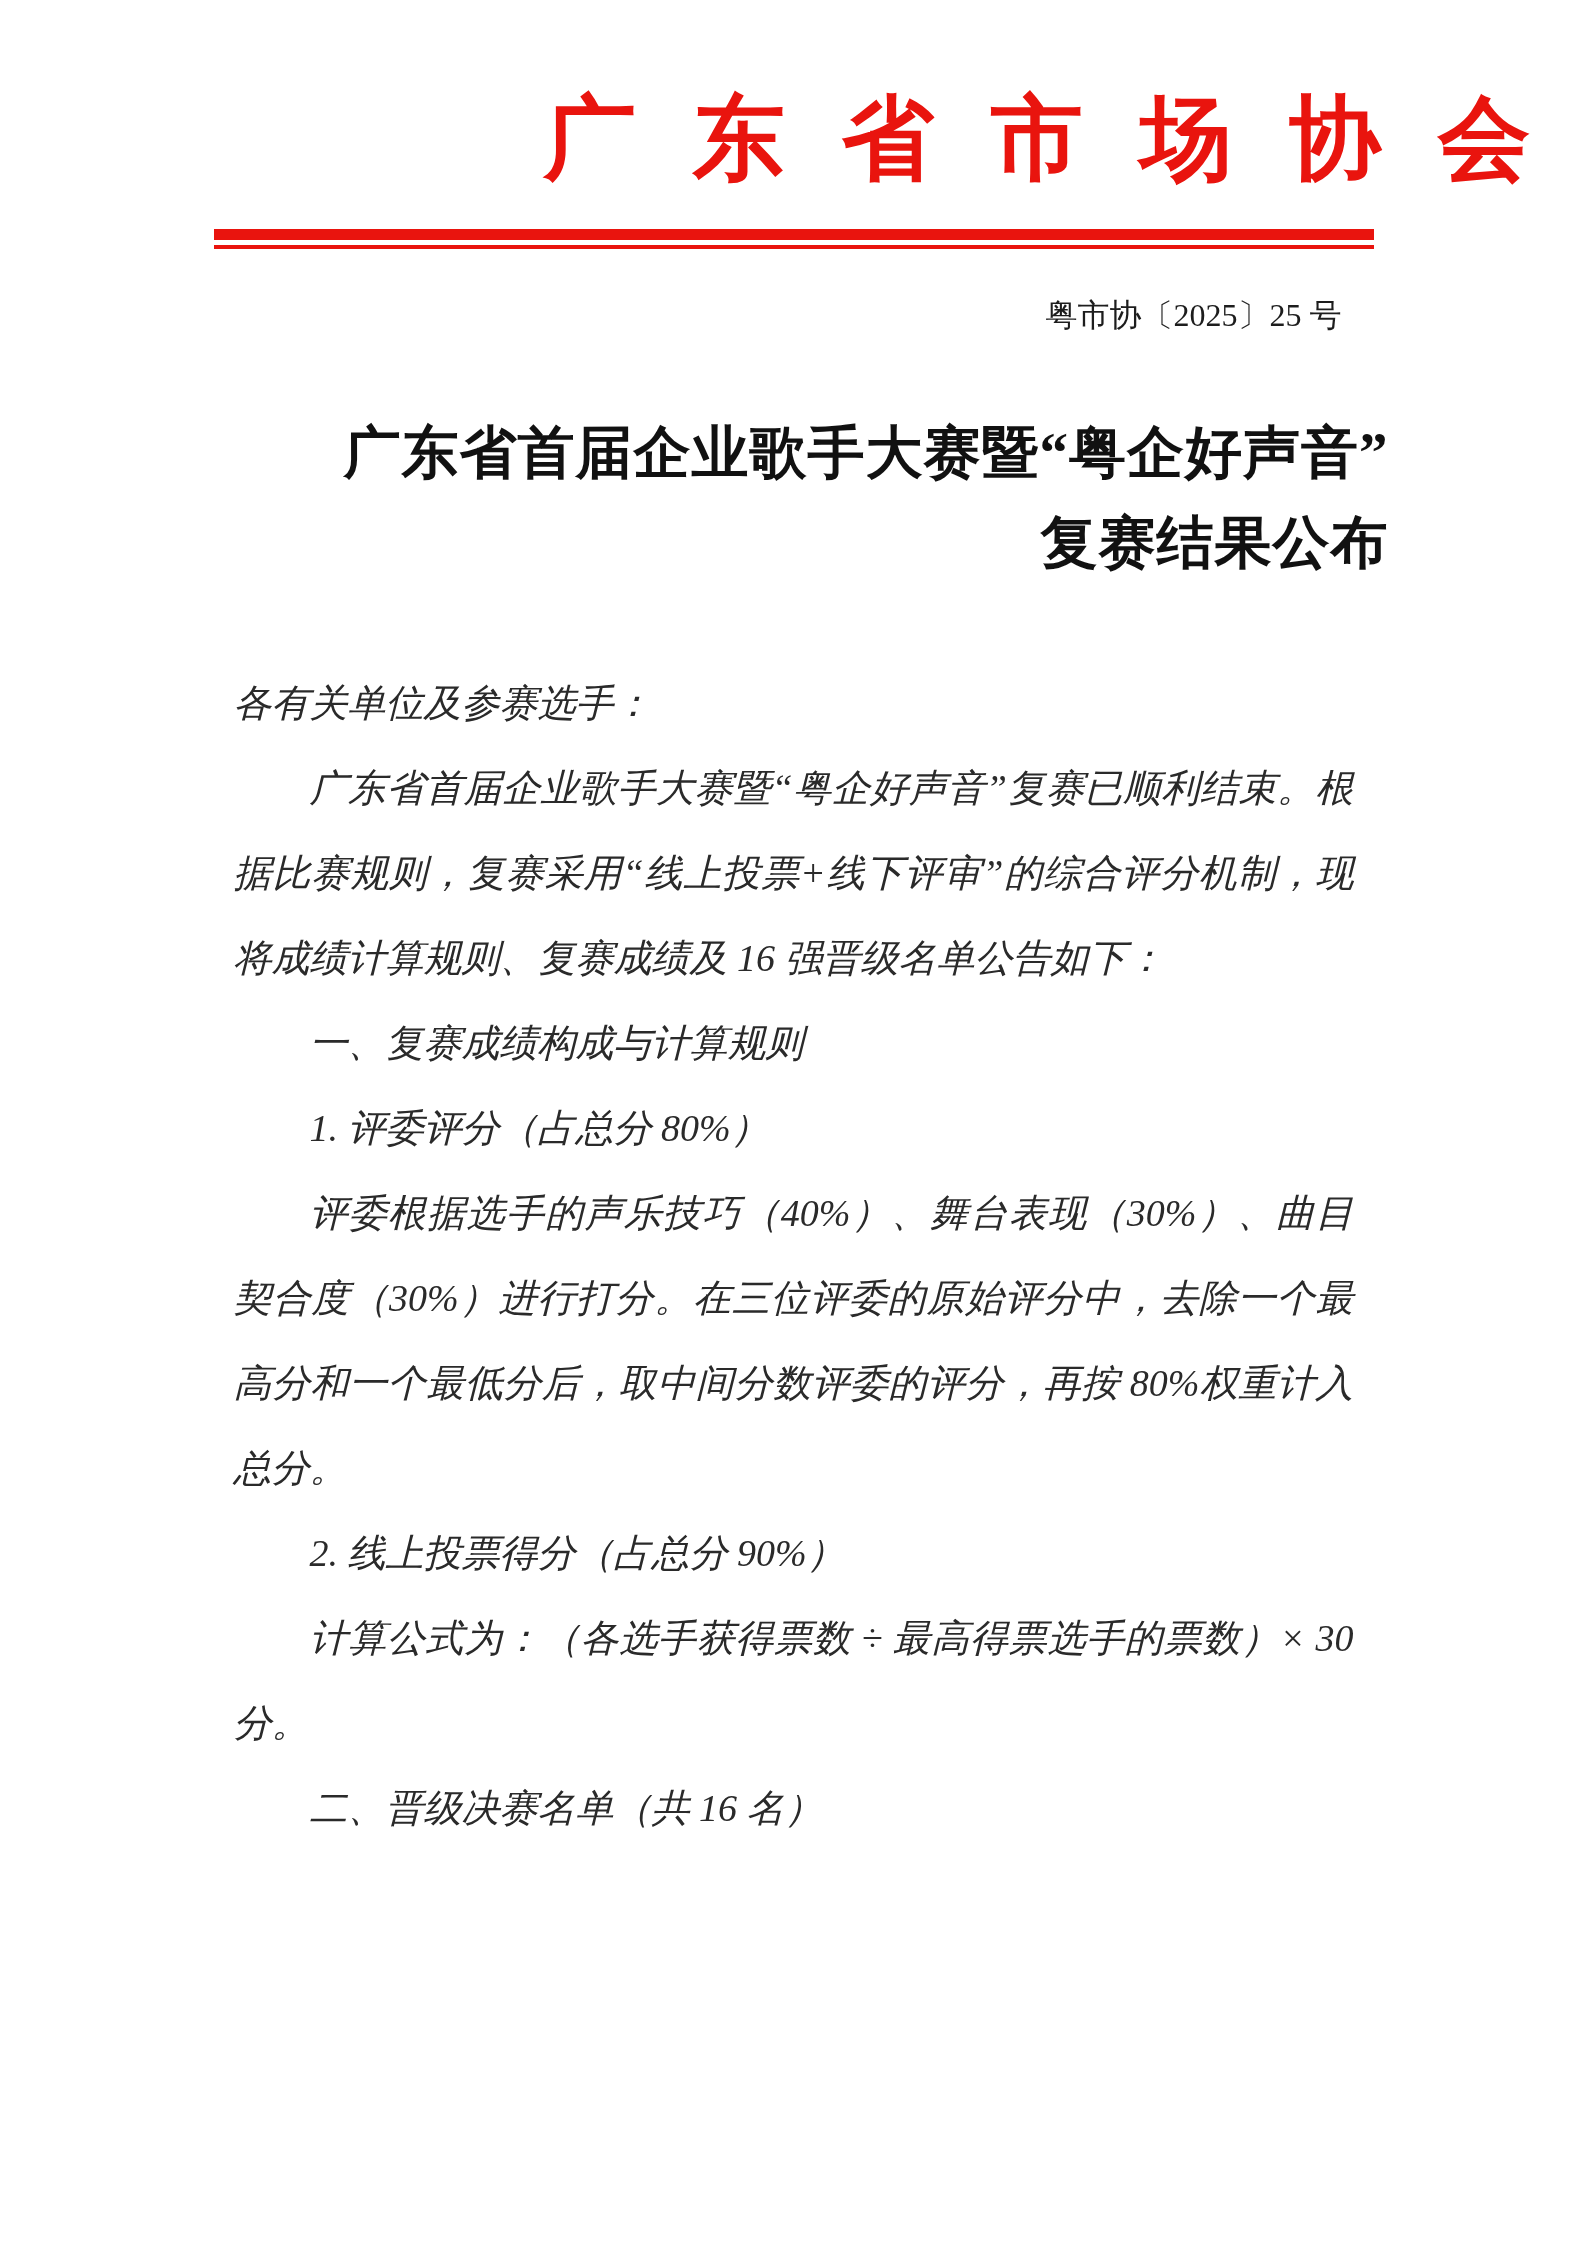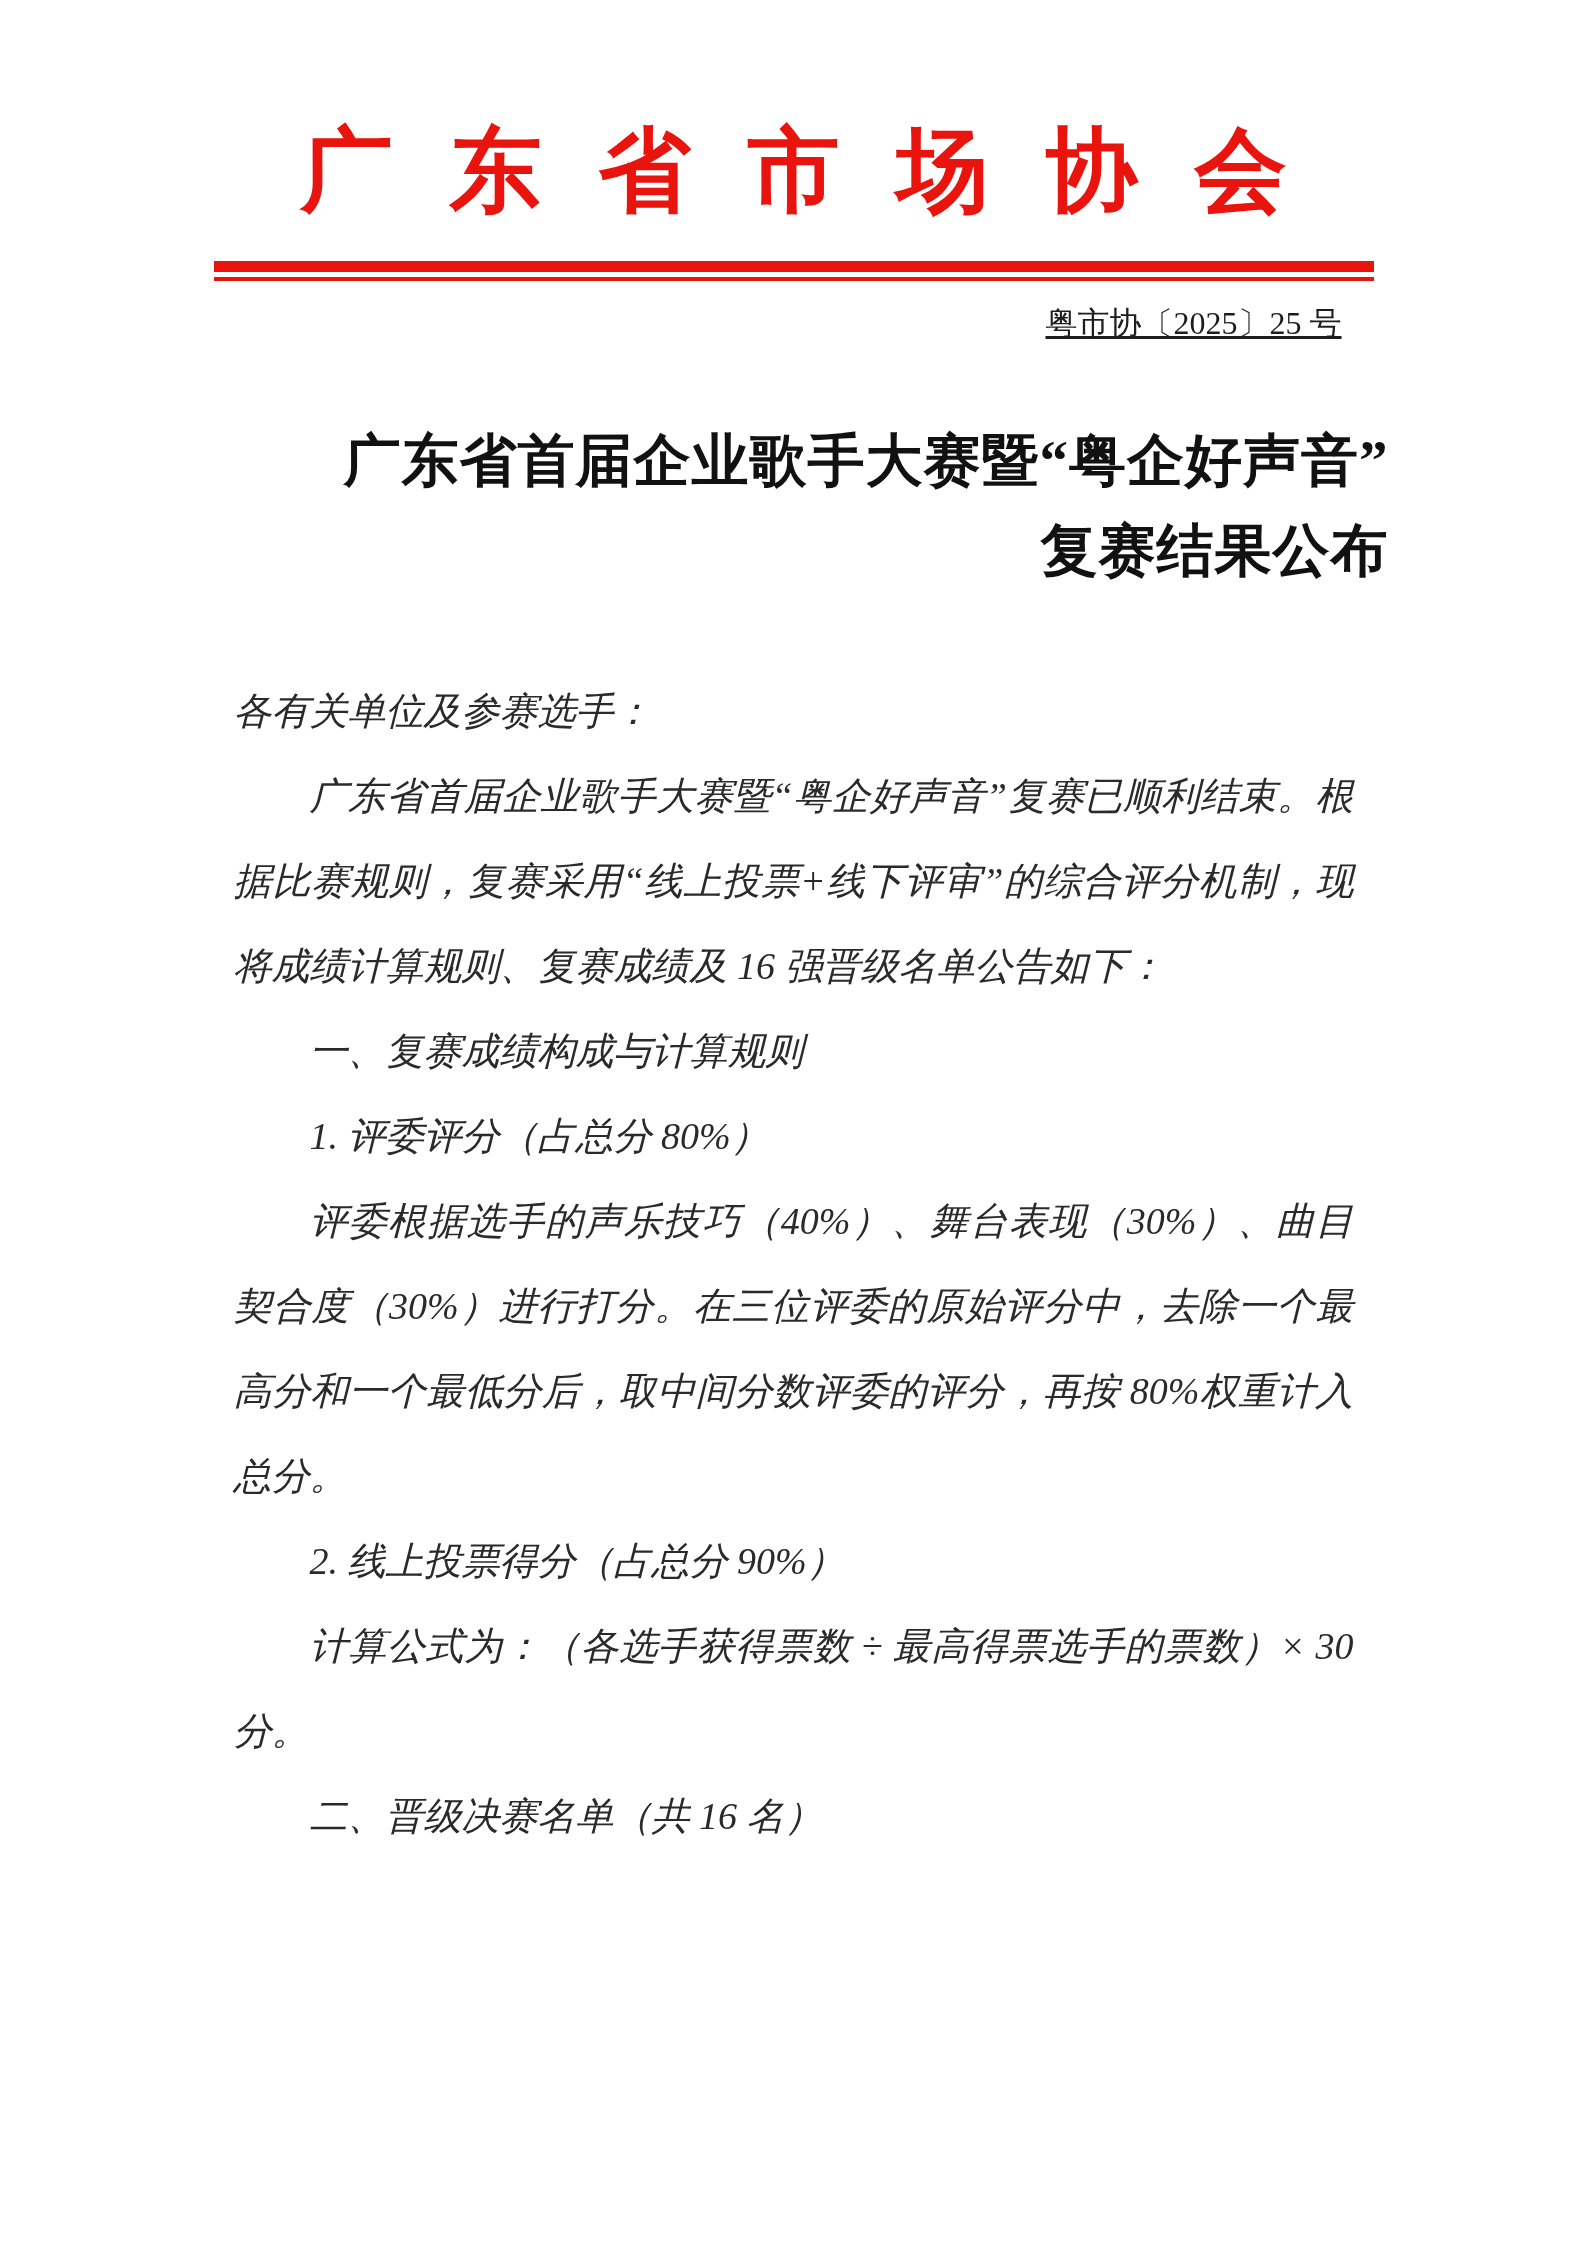--- a/index.html
+++ b/index.html
@@ -14,22 +14,22 @@
     position:relative;
     width:1587px; height:2245px;
     margin:0 auto;
     background:#ffffff;
     font-family:"Liberation Serif","DejaVu Serif",serif;
     color:var(--ink);
     overflow:hidden;
   }
   
   .org-name{
-    padding-top:116px;
-    text-align:center;
+    padding-top:84px;
+    text-align:right;
     font-size:92px;
     line-height:110px;
     font-weight:bold;
     color:var(--red);
     letter-spacing:0.62em;
     text-indent:0.62em; 
     white-space:nowrap;
   }
   .red-rule{
     width:1160px;
@@ -39,27 +39,26 @@
     height:11px;
     background:var(--red);
   }
   .red-rule .rule-thin{
     height:4px;
     margin-top:5px;
     background:var(--red);
   }
   .doc-number{
     width:1120px;
-    margin:21px auto 0;
+    margin:45px auto 0;
     padding-right:12px;
     text-align:right;
     font-size:32px;
     line-height:42px;
     color:#1d1d1d;
-    text-decoration:underline;
   }
   
   .doc-title{
     width:1190px;
     margin:72px auto 0;
     text-align:right;
     font-size:57px;
     line-height:90px;
     font-weight:bold;
     color:#111111;

